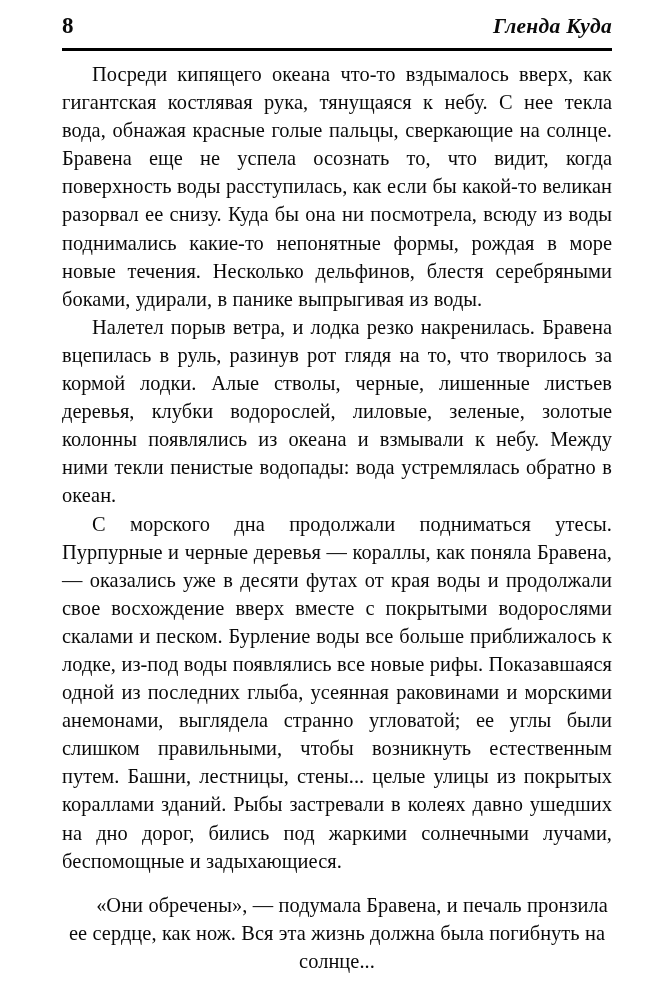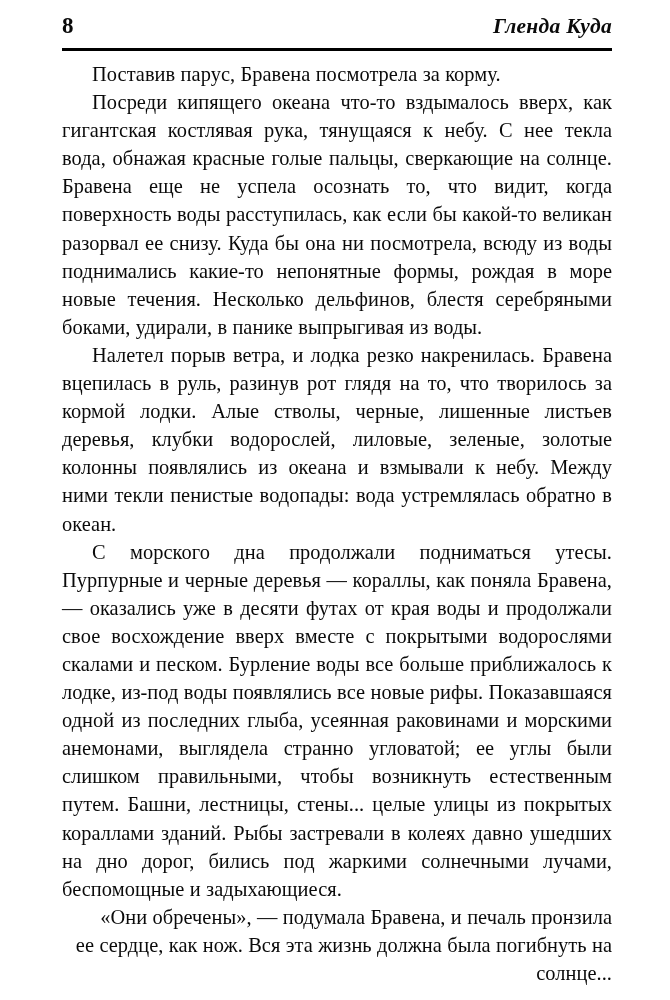--- a/index.html
+++ b/index.html
@@ -66,36 +66,36 @@
     line-height: 28.1px;
     text-align: justify;
     text-justify: inter-word;
     text-indent: 30px;
     hyphens: manual;
     -webkit-hyphens: manual;
     letter-spacing: 0.05px;
     word-spacing: 0.2px;
   }
   .para:last-child {
-    text-align: right;
+    text-align: center;
+    margin-top: 16px;
   }
 </style>
 </head>
 <body>
 
 <div class="page">
 
   <div class="running-head">
     <span class="folio">8</span>
     <span class="author">Гленда Куда</span>
   </div>
 
   <div class="head-rule"></div>
 
   <div class="textblock">
-    <p class="para">Поставив парус, Бравена посмотрела за корму.</p>
     <p class="para">Посреди кипящего океана что-то вздымалось вверх, как гигантская костлявая рука, тянущаяся к небу. С нее текла вода, обнажая красные голые пальцы, сверкающие на солнце. Бравена еще не успела осознать то, что видит, когда поверхность воды расступилась, как если бы какой-то великан разорвал ее снизу. Куда бы она ни посмотрела, всюду из воды поднимались какие-то непонятные формы, рождая в море новые течения. Несколько дельфинов, блестя серебряными боками, удирали, в панике выпрыгивая из воды.</p>
     <p class="para">Налетел порыв ветра, и лодка резко накренилась. Бравена вцепилась в руль, разинув рот глядя на то, что творилось за кормой лодки. Алые стволы, черные, лишенные листьев деревья, клубки водорослей, лиловые, зеленые, золотые колонны появлялись из океана и взмывали к небу. Между ними текли пенистые водопады: вода устремлялась обратно в океан.</p>
     <p class="para">С морского дна продолжали подниматься утесы. Пурпурные и черные деревья — кораллы, как поняла Бравена, — оказались уже в десяти футах от края воды и продолжали свое восхождение вверх вместе с покрытыми водорослями скалами и песком. Бурление воды все больше приближалось к лодке, из-под воды появлялись все новые рифы. Показавшаяся одной из последних глыба, усеянная раковинами и морскими анемонами, выглядела странно угловатой; ее углы были слишком правильными, чтобы возникнуть естественным путем. Башни, лестницы, стены... целые улицы из покрытых кораллами зданий. Рыбы застревали в колеях давно ушедших на дно дорог, бились под жаркими солнечными лучами, беспомощные и задыхающиеся.</p>
     <p class="para">«Они обречены», — подумала Бравена, и печаль пронзила ее сердце, как нож. Вся эта жизнь должна была погибнуть на солнце...</p>
   </div>
 
 </div>
 
 </body></html>

